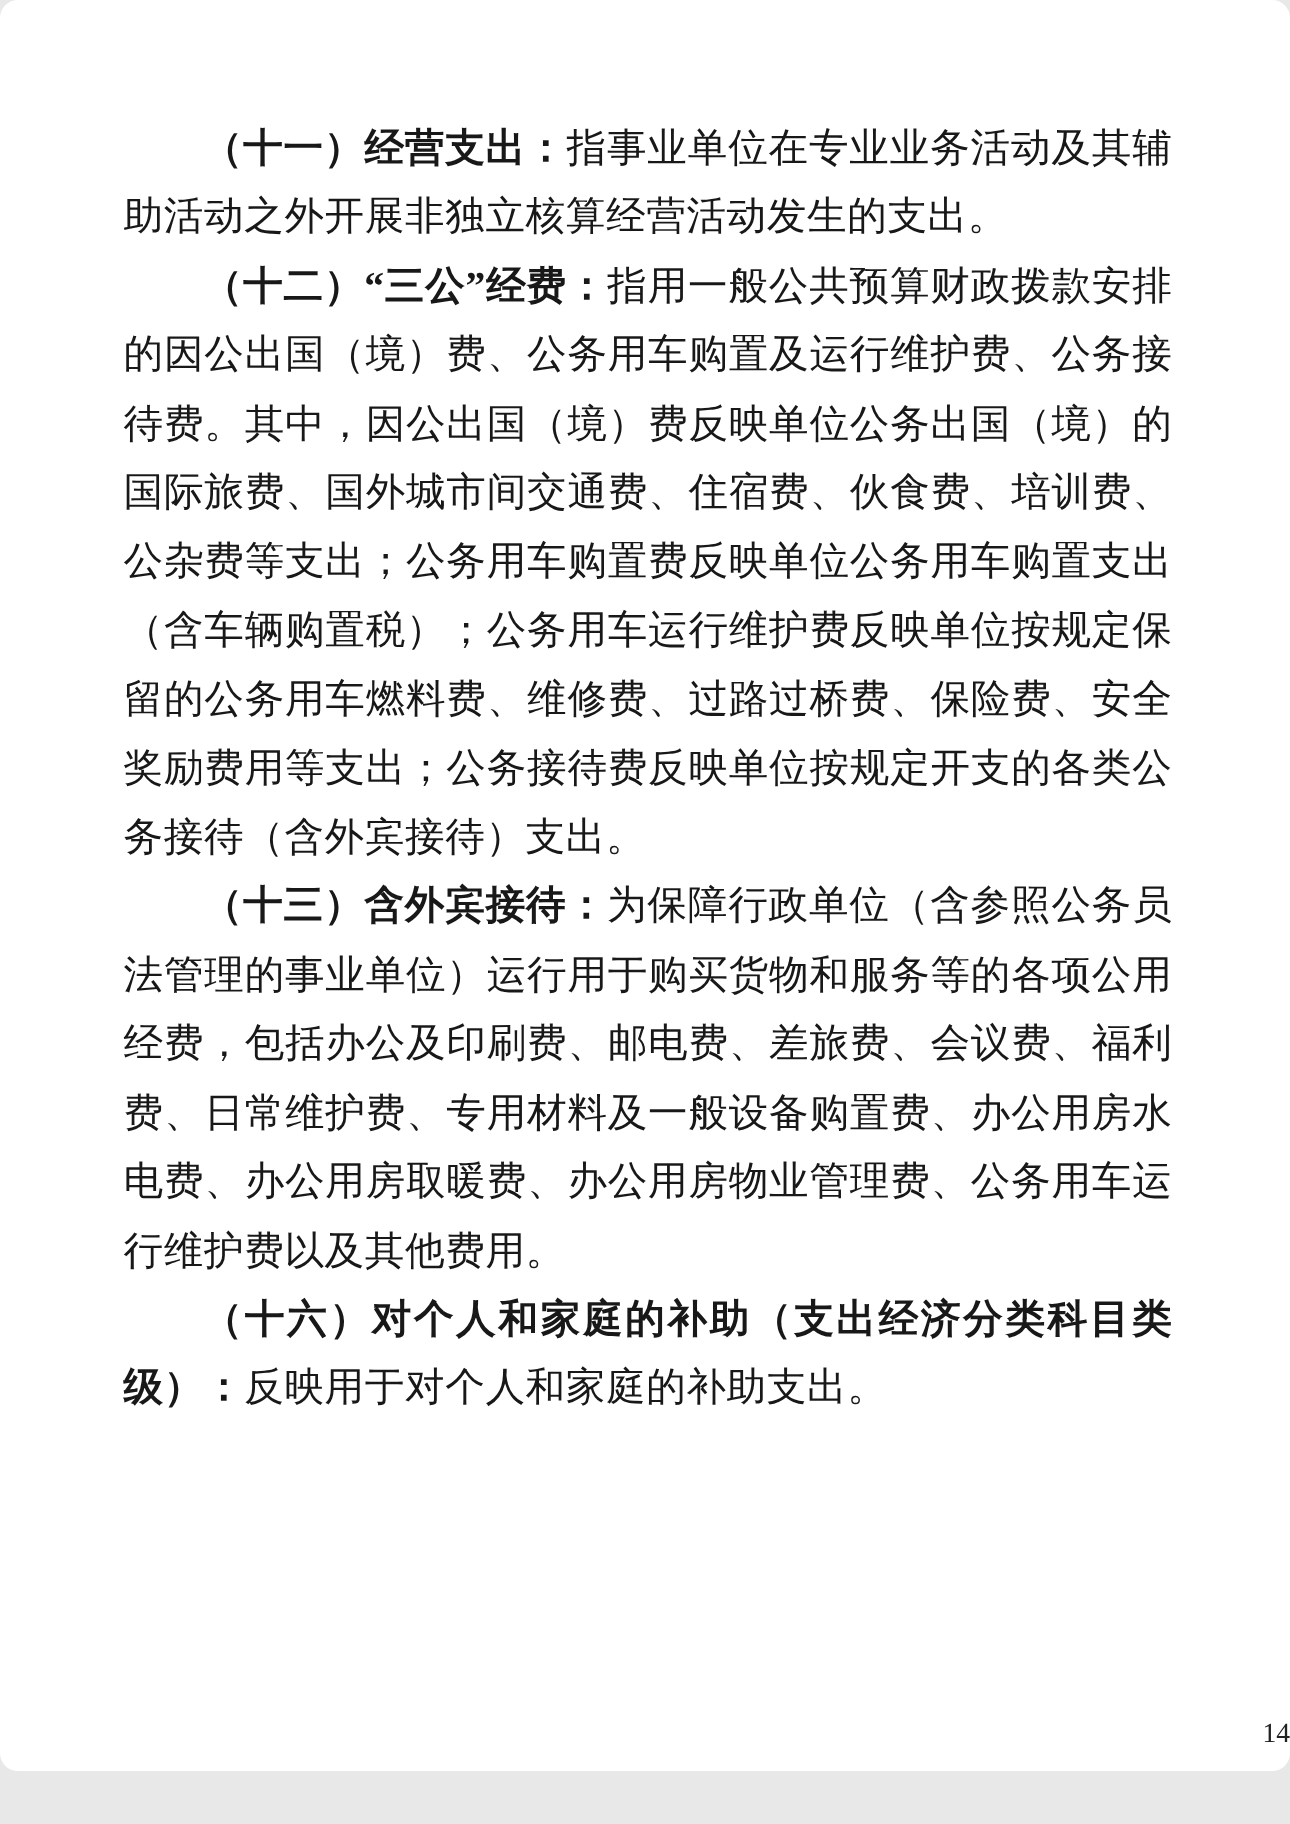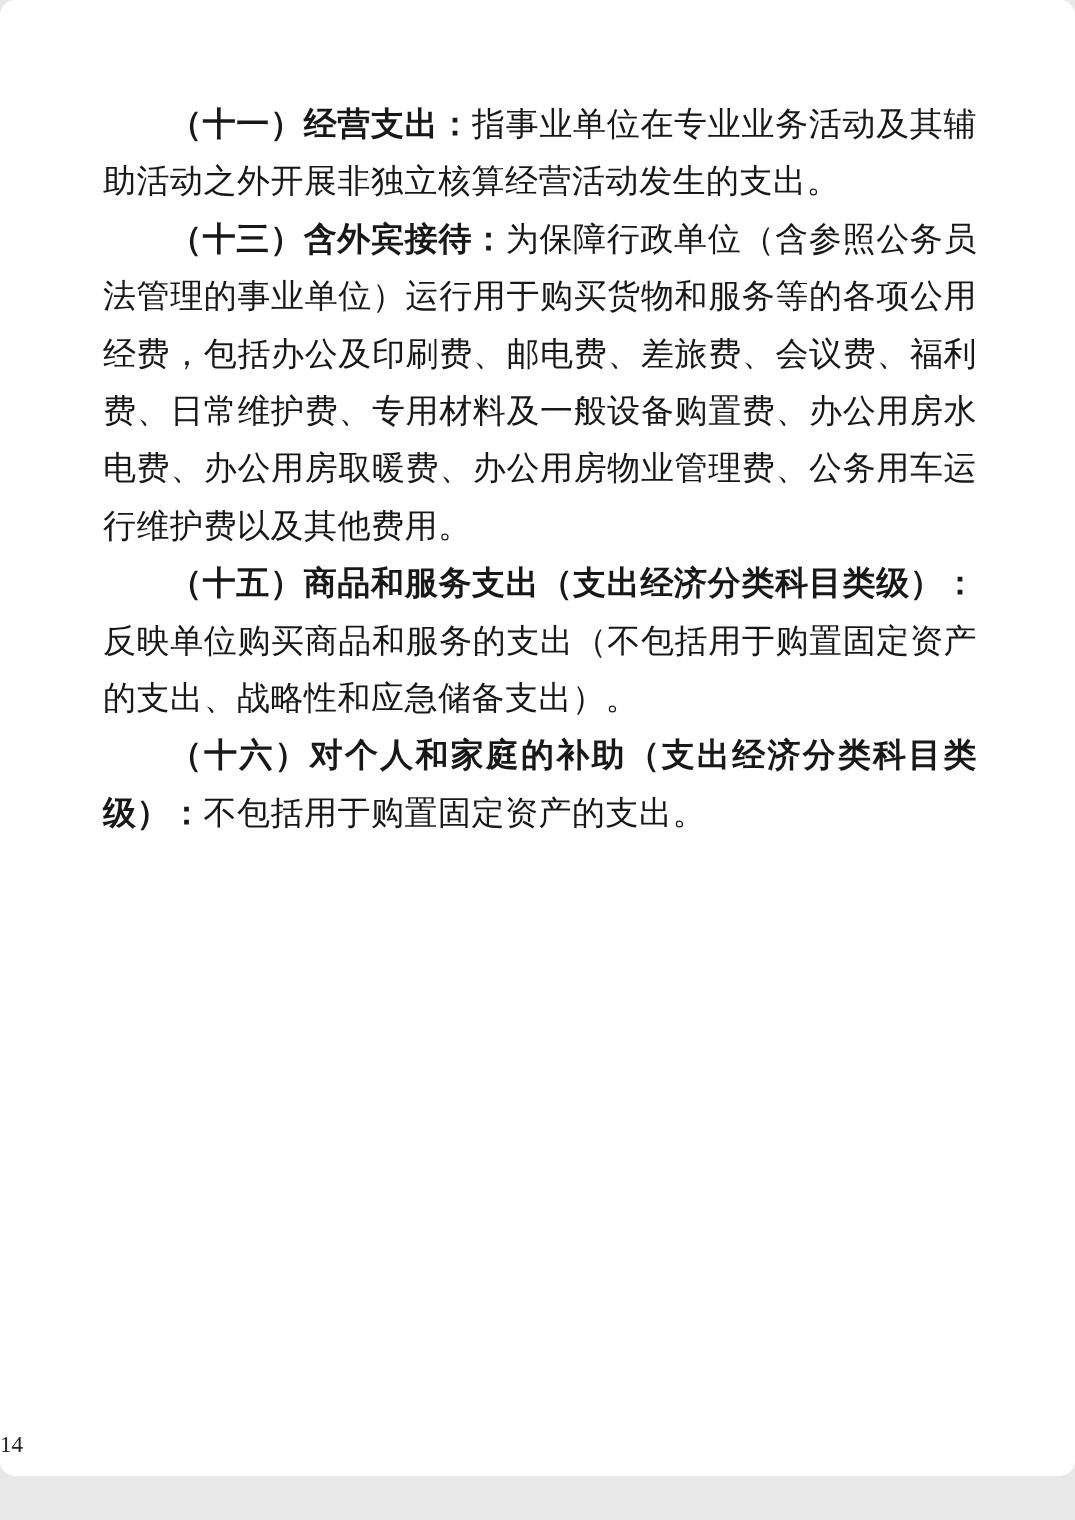--- a/index.html
+++ b/index.html
@@ -33,37 +33,37 @@
     letter-spacing: 0.5px;
   }
   .para .heading {
     font-weight: 700;
   }
   .page-number {
     position: absolute;
     left: 0;
     right: 0;
     top: 1432px;
-    text-align: left;
+    text-align: right;
     font-size: 23px;
     color: #222222;
   }
 </style>
 </head>
 <body>
 
 <div class="page">
   <div class="content">
 
     <p class="para"><b class="heading">（十一）经营支出：</b><span>指事业单位在专业业务活动及其辅助活动之外开展非独立核算经营活动发生的支出。</span></p>
 
+    <p class="para"><b class="heading">（十二）“三公”经费：</b><span>指用一般公共预算财政拨款安排的因公出国（境）费、公务用车购置及运行维护费、公务接待费。其中，因公出国（境）费反映单位公务出国（境）的国际旅费、国外城市间交通费、住宿费、伙食费、培训费、公杂费等支出；公务用车购置费反映单位公务用车购置支出（含车辆购置税）；公务用车运行维护费反映单位按规定保留的公务用车燃料费、维修费、过路过桥费、保险费、安全奖励费用等支出；公务接待费反映单位按规定开支的各类公务接待（含外宾接待）支出。</span></p>
 
     <p class="para"><b class="heading">（十三）含外宾接待：</b><span>为保障行政单位（含参照公务员法管理的事业单位）运行用于购买货物和服务等的各项公用经费，包括办公及印刷费、邮电费、差旅费、会议费、福利费、日常维护费、专用材料及一般设备购置费、办公用房水电费、办公用房取暖费、办公用房物业管理费、公务用车运行维护费以及其他费用。</span></p>
 
 
-    <p class="para"><b class="heading">（十五）商品和服务支出（支出经济分类科目类级）：</b><span>反映单位购买商品和服务的支出（不包括用于购置固定资产的支出、战略性和应急储备支出）。</span></p>
 
-    <p class="para"><b class="heading">（十六）对个人和家庭的补助（支出经济分类科目类级）：</b><span>不包括用于购置固定资产的支出。</span></p>
+    <p class="para"><b class="heading">（十六）对个人和家庭的补助（支出经济分类科目类级）：</b><span>反映用于对个人和家庭的补助支出。</span></p>
 
   </div>
 
   <div class="page-number">14</div>
 </div>
 
 </body></html>

